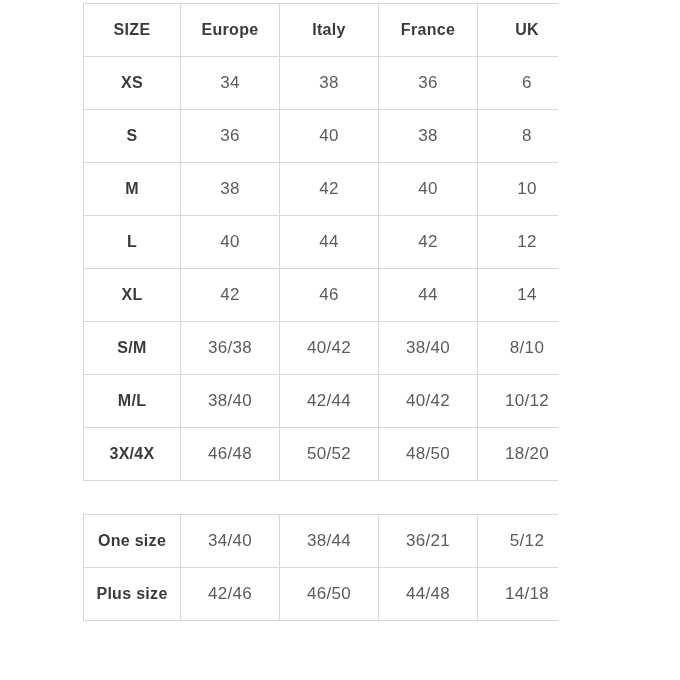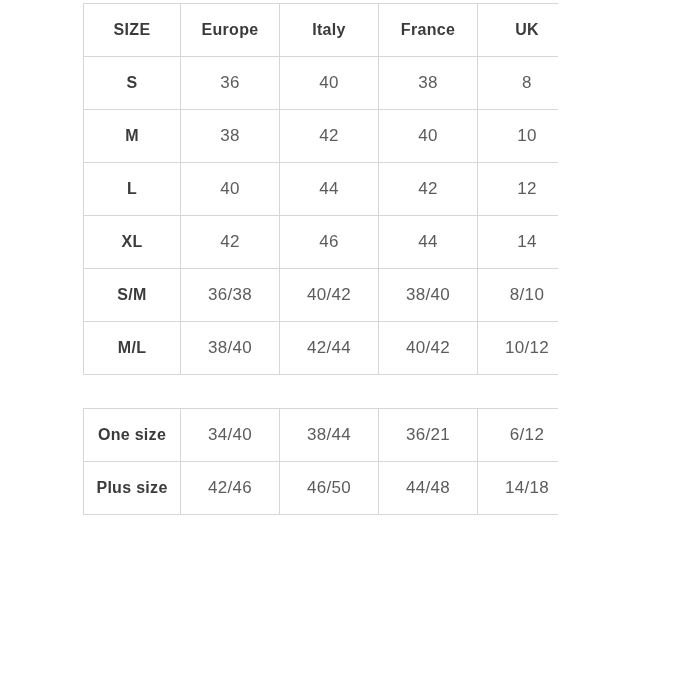--- a/index.html
+++ b/index.html
@@ -79,20 +79,27 @@
         <tr>
           <th>SIZE</th>
           <th>Europe</th>
           <th>Italy</th>
           <th>France</th>
           <th>UK</th>
         </tr>
       </thead>
       <tbody>
         <tr>
+          <td class="rowhead">XS</td>
+          <td class="val">34</td>
+          <td class="val">38</td>
+          <td class="val">36</td>
+          <td class="val">6</td>
+        </tr>
+        <tr>
           <td class="rowhead">S</td>
           <td class="val">36</td>
           <td class="val">40</td>
           <td class="val">38</td>
           <td class="val">8</td>
         </tr>
         <tr>
           <td class="rowhead">M</td>
           <td class="val">38</td>
           <td class="val">42</td>
@@ -120,40 +127,47 @@
           <td class="val">38/40</td>
           <td class="val">8/10</td>
         </tr>
         <tr>
           <td class="rowhead">M/L</td>
           <td class="val">38/40</td>
           <td class="val">42/44</td>
           <td class="val">40/42</td>
           <td class="val">10/12</td>
         </tr>
+        <tr>
+          <td class="rowhead">3X/4X</td>
+          <td class="val">46/48</td>
+          <td class="val">50/52</td>
+          <td class="val">48/50</td>
+          <td class="val">18/20</td>
+        </tr>
       </tbody>
     </table>
 
     <div class="gap"></div>
 
     <table class="size-table">
       <colgroup>
           <col class="c0">
           <col class="cn">
           <col class="cn">
           <col class="cn">
           <col class="cn">
         </colgroup>
       <tbody>
         <tr>
           <td class="rowhead">One size</td>
           <td class="val">34/40</td>
           <td class="val">38/44</td>
           <td class="val">36/21</td>
-          <td class="val">6/12</td>
+          <td class="val">5/12</td>
         </tr>
         <tr>
           <td class="rowhead">Plus size</td>
           <td class="val">42/46</td>
           <td class="val">46/50</td>
           <td class="val">44/48</td>
           <td class="val">14/18</td>
         </tr>
       </tbody>
     </table>

